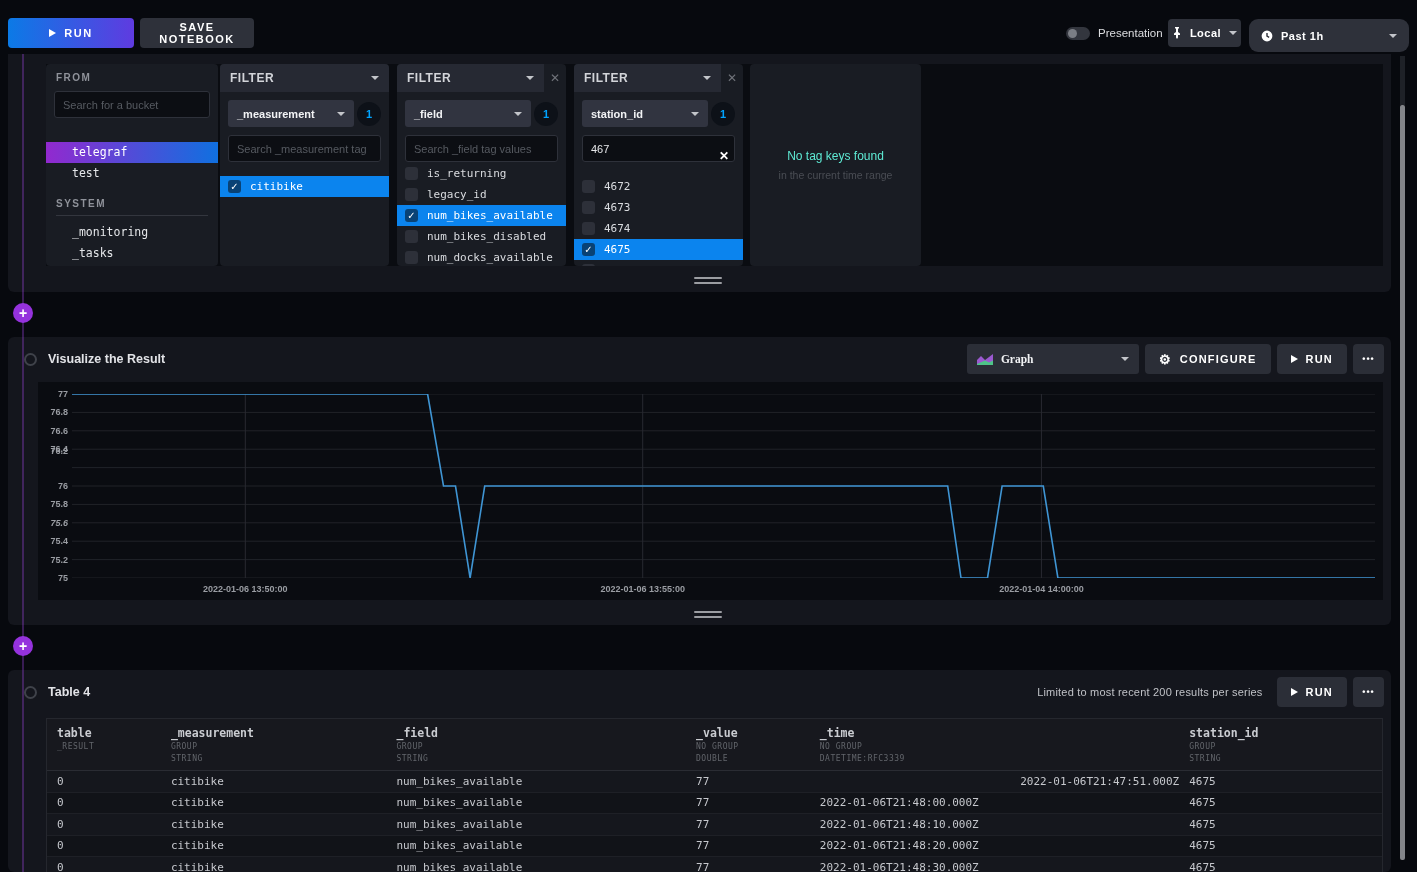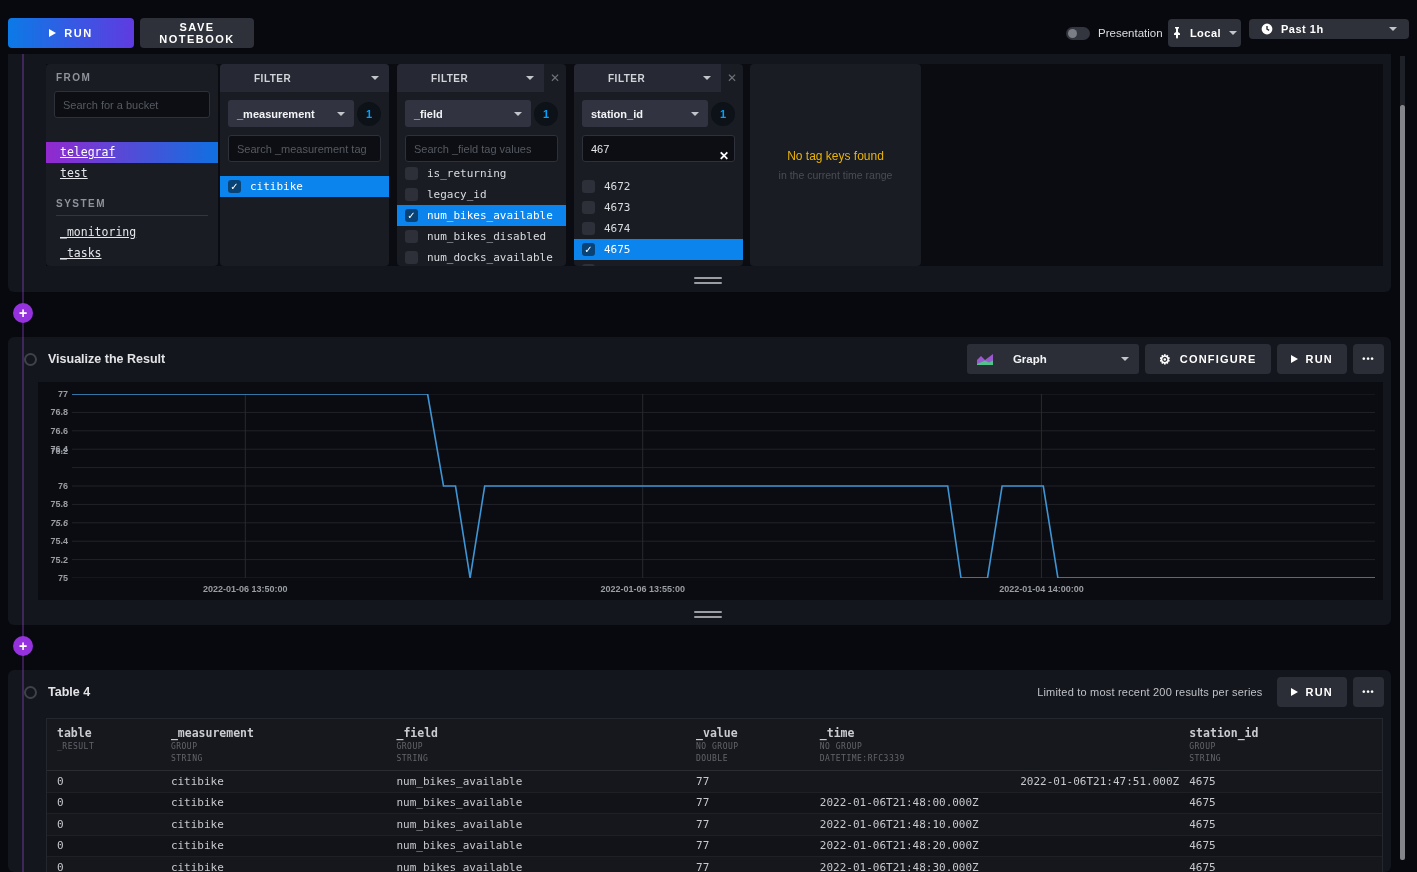--- a/index.html
+++ b/index.html
@@ -23,21 +23,21 @@
   .run-main {
     position:absolute; left:8px; top:18px; width:126px; height:30px;
     background:linear-gradient(90deg,#0b7ae6,#5f3be0);
   }
   .save-btn { position:absolute; left:140px; top:18px; width:114px; height:30px; background:#2e313a; }
   .play { width:0; height:0; border-left:7px solid #fff; border-top:4.5px solid transparent; border-bottom:4.5px solid transparent; }
   .toggle { position:absolute; left:1066px; top:27px; width:24px; height:13px; border-radius:7px; background:#33363e; cursor:pointer; }
   .toggle .knob { position:absolute; left:2px; top:2px; width:9px; height:9px; border-radius:50%; background:#7b7e85; }
   .presentation-label { position:absolute; left:1098px; top:27px; font-size:11.5px; color:#dcdde0; }
   .tz-btn { position:absolute; left:1168px; top:19px; width:73px; height:28px; letter-spacing:.5px; }
-  .range-btn { position:absolute; left:1249px; top:19px; width:160px; height:20px; letter-spacing:.5px; justify-content:flex-start; padding:0 12px; }
+  .range-btn { position:absolute; left:1249px; top:19px; width:160px; height:33px; letter-spacing:.5px; justify-content:flex-start; padding:0 12px;border-radius:9px; }
   .range-btn .caret { margin-left:auto; }
   .caret { width:0; height:0; border-left:4px solid transparent; border-right:4px solid transparent; border-top:4.5px solid #c3c5ca; }
   .icon-svg { display:block; }
 
   
   .rail { position:absolute; left:22px; top:54px; width:2px; height:818px; background:rgba(148,66,215,.35); z-index:5; }
   .plus {
     position:absolute; left:13px; width:20px; height:20px; border-radius:50%;
     background:#9532dd; color:#fff; font-size:14px; font-weight:bold; line-height:18px;
     text-align:center; border:none; cursor:pointer; z-index:6;
@@ -52,39 +52,39 @@
   .table-section { top:670px; height:202px; overflow:hidden; }
   .section-header { position:absolute; left:0; top:0; width:100%; height:44px; display:flex; align-items:center; padding:0 7px 0 16px; gap:11px; }
   .section-title { font-size:12.5px; font-weight:bold; color:#e2e3e7; }
 
   
   .panels-row { position:absolute; left:38px; top:10px; width:1337px; height:202px; background:#0a0c11; display:flex; }
   .panel { width:169px; height:202px; background:#191c23; border-radius:4px; flex:none; overflow:hidden; position:relative; }
   .from-panel { width:172px; margin-right:2px; }
   .filter-panel { margin-right:8px; }
   .empty-panel { width:171px; margin-left:-1px; display:flex; flex-direction:column; align-items:center; justify-content:center; gap:6px; }
-  .empty-title { font-size:12px; color:#eab308; }
+  .empty-title { font-size:12px; color:#5eead4; }
   .empty-sub { font-size:10.5px; color:#4a4d54; }
 
   .from-label { margin:8px 0 0 10px; font-size:10px; font-weight:bold; letter-spacing:1.5px; color:#8f929a; }
   .search-input {
     display:block; width:calc(100% - 16px); margin:8px 8px 0 8px; height:27px;
     background:#0c0e13; border:1px solid #2e313a; border-radius:3px; color:#e6e7ea;
     font-size:11px; padding:0 8px; font-family:"Liberation Sans", sans-serif; outline:none;
   }
   .search-input::placeholder { color:#565a61; }
   .from-list { margin-top:18px; }
-  .bucket-row { height:21px; line-height:21px; padding-left:14px; font-family:"DejaVu Sans Mono",monospace; font-size:11.5px; color:#e4e6e9; cursor:pointer; white-space:nowrap;text-decoration:underline; }
+  .bucket-row { height:21px; line-height:21px; padding-left:26px; font-family:"DejaVu Sans Mono",monospace; font-size:11.5px; color:#e4e6e9; cursor:pointer; white-space:nowrap; }
   .bucket-clipped { height:6px; overflow:hidden; }
   .bucket-selected { background:linear-gradient(90deg,#9229cf,#1070e0); color:#fff; }
   .system-header { margin:14px 10px 6px 10px; padding-bottom:6px; font-size:10px; font-weight:bold; letter-spacing:1.5px; color:#8f929a; border-bottom:1px solid #33363e; }
 
   .filter-header-row { display:flex; align-items:center; height:28px; }
   .filter-header { flex:1; height:28px; background:#262933; display:flex; align-items:center; padding:0 10px; cursor:pointer; }
-  .fh-label { font-size:10px; font-weight:bold; letter-spacing:.5px; color:#d2d4d9;margin-left:24px; }
+  .fh-label { font-size:12px; font-weight:bold; letter-spacing:.5px; color:#d2d4d9; }
   .filter-header .caret { margin-left:auto; }
   .filter-close { width:22px; height:28px; display:flex; align-items:center; justify-content:center; color:#70737a; font-size:12px; cursor:pointer; }
   .filter-body { padding:8px 0 0 0; }
   .select-row { display:flex; align-items:center; padding:0 8px; }
   .tag-select { width:126px; height:27px; background:#313440; border-radius:3px; display:flex; align-items:center; padding:0 9px; cursor:pointer; }
   .tag-select .label { font-size:11px; font-weight:bold; color:#f2f3f5; }
   .tag-select .caret { margin-left:auto; }
   .badge { margin-left:auto; width:24px; height:24px; border-radius:50%; background:#0d1118; color:#00a3ff; font-weight:bold; font-size:11px; display:flex; align-items:center; justify-content:center; }
   .search-wrap { position:relative; }
   .search-clear { position:absolute; right:14px; top:14px; color:#fff; font-size:12px; font-weight:bold; cursor:pointer; }
@@ -96,21 +96,21 @@
   .filter-row.selected .fr-label { color:#fff; }
   .cb { width:13px; height:13px; border-radius:3px; background:#2d3039; flex:none; }
   .cb.checked { background:rgba(10,12,18,.55); color:#fff; font-size:10px; line-height:13px; text-align:center; }
 
   .drag-handle { position:absolute; left:686px; width:28px; height:7px; display:flex; flex-direction:column; justify-content:space-between; cursor:row-resize; }
   .drag-handle i { display:block; height:2px; background:#9b9da2; border-radius:1px; }
   .qh { top:223px; } .vh { top:274px; }
 
   
   .viz-controls { margin-left:auto; display:flex; align-items:center; gap:6px; }
-  .graph-select { width:172px; height:30px; background:#2b2e37; border-radius:3px; display:flex; align-items:center; gap:20px; padding:0 10px; cursor:pointer; }
+  .graph-select { width:172px; height:30px; background:#2b2e37; border-radius:3px; display:flex; align-items:center; gap:8px; padding:0 10px; cursor:pointer;font-family:Liberation Serif, serif; }
   .graph-select .label { font-size:11.5px; font-weight:bold; color:#f2f3f5; }
   .graph-select .caret { margin-left:auto; }
   .sm-btn { height:30px; letter-spacing:1.2px; padding:0 14px; background:#2b2e37; }
   .gear { font-size:13px; line-height:1; }
   .more-btn { width:31px; height:30px; background:#2b2e37; letter-spacing:1px; font-size:9px; }
 
   .chart-wrap { position:absolute; left:30px; top:45px; width:1345px; height:218px; background:#0a0c11; }
   #chart-svg { position:absolute; left:34px; top:12px; width:1303px; height:184px; }
   .y-label { position:absolute; width:30px; text-align:right; font-size:9px; font-weight:bold; color:#9a9da3; transform:translateY(-50%); }
   .x-label { position:absolute; top:202px; font-size:9px; font-weight:bold; color:#9a9da3; transform:translateX(-50%); white-space:nowrap; }

